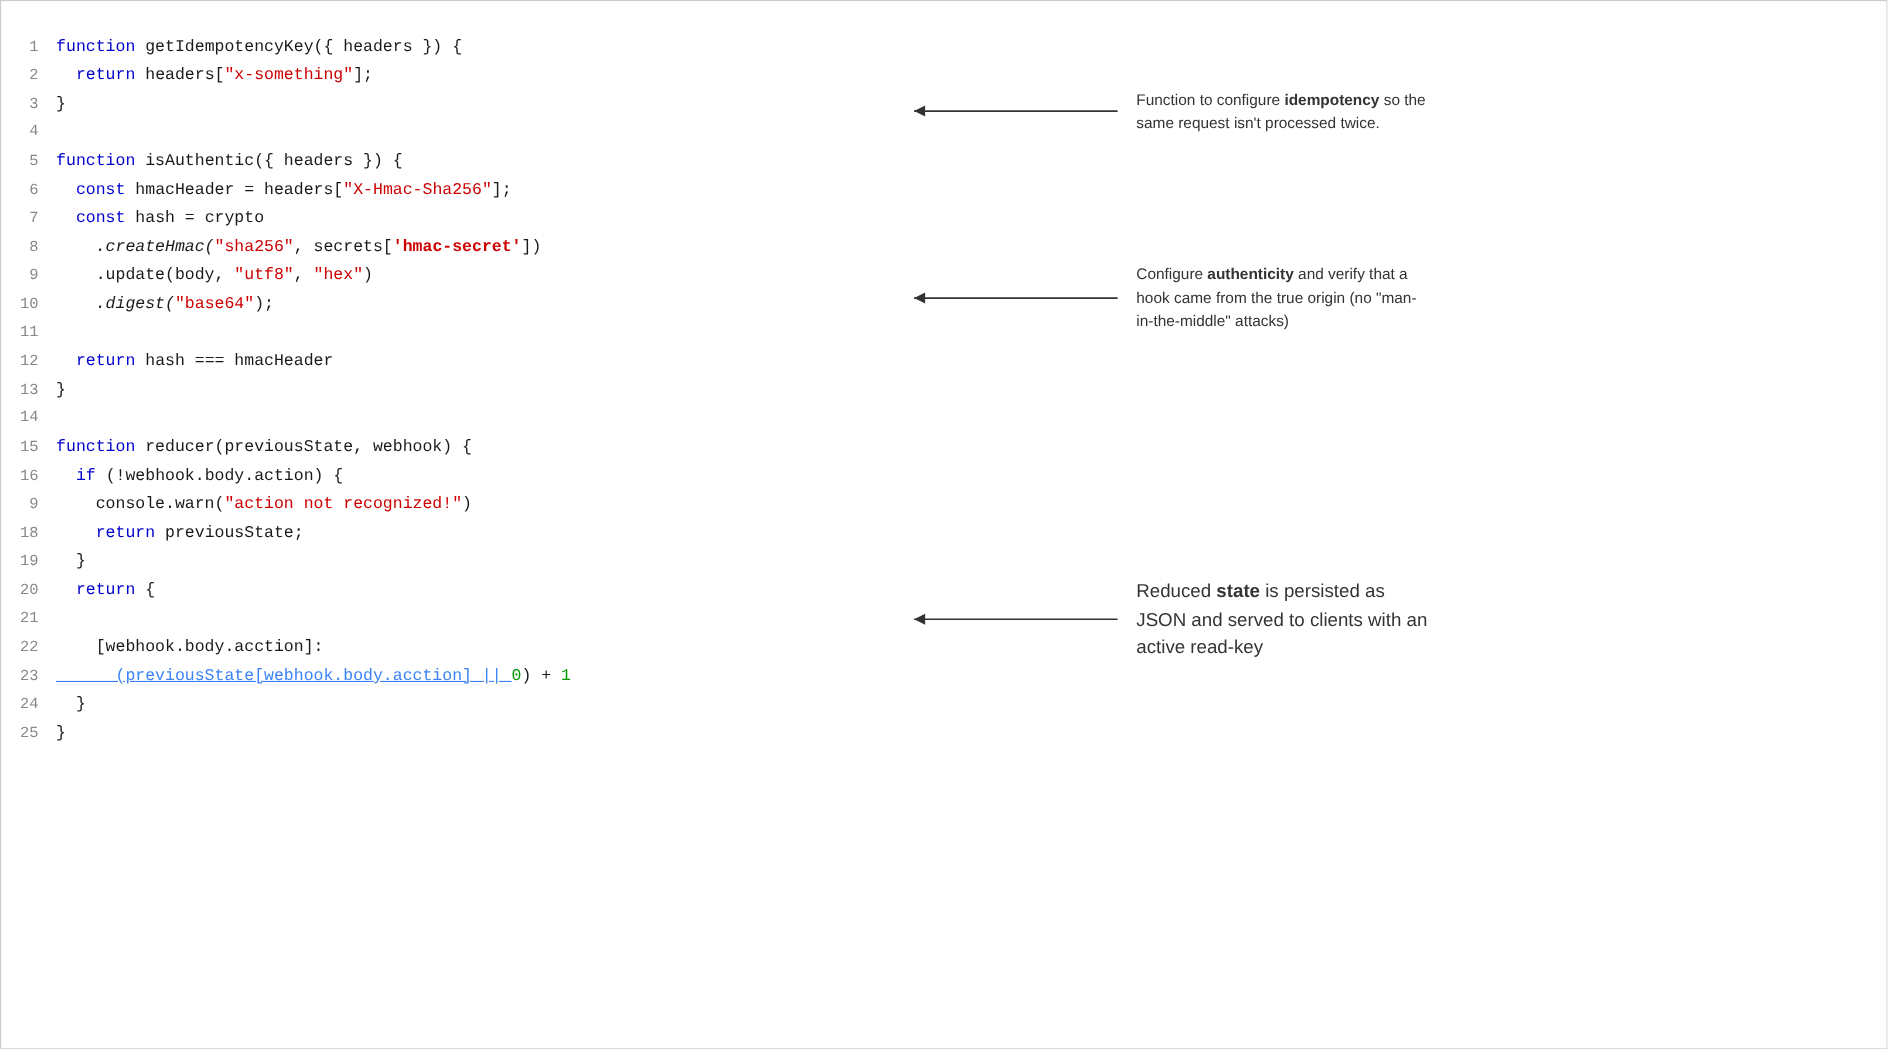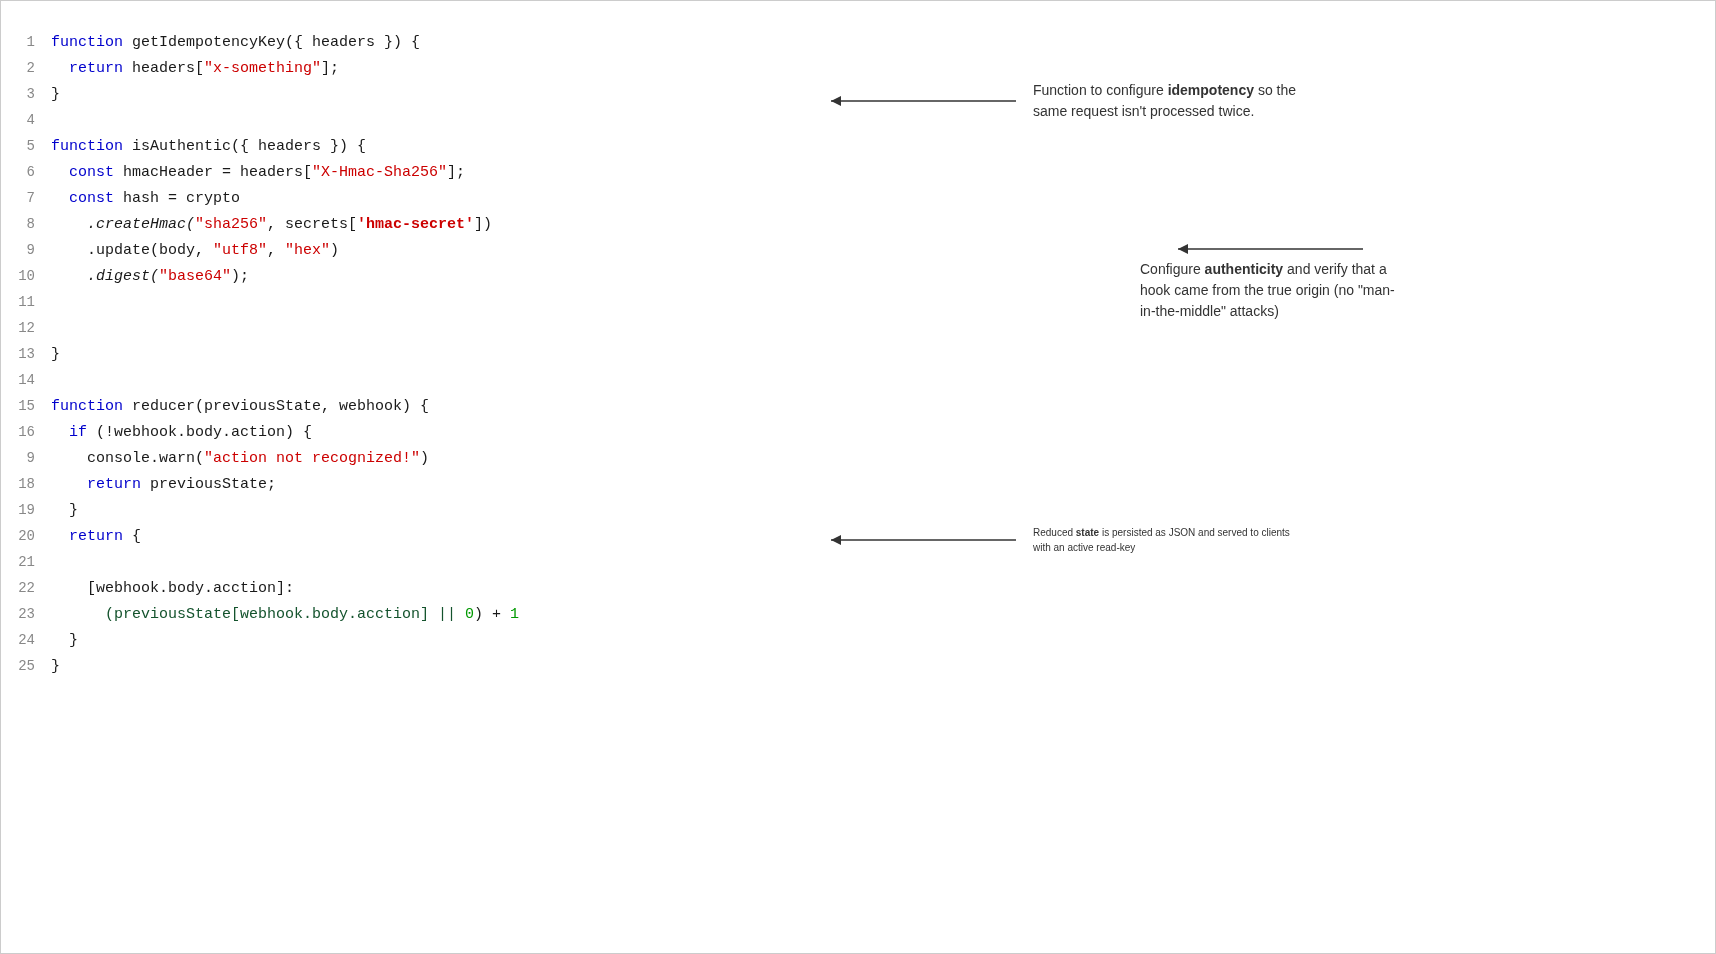--- a/index.html
+++ b/index.html
@@ -112,20 +112,21 @@
       <div class="code-line">
         <span class="line-number">10</span>
         <span class="line-content"><span style="color: rgb(26, 26, 26); font-style: italic;">    .digest(</span><span style="color: rgb(204, 0, 0);">"base64"</span><span style="color: rgb(26, 26, 26);">);</span></span>
       </div>
       <div class="code-line">
         <span class="line-number">11</span>
         <span class="line-content"></span>
       </div>
       <div class="code-line">
         <span class="line-number">12</span>
+        <span class="line-content"><span style="color: rgb(26, 26, 26);">  </span><span style="color: rgb(0, 0, 204);">return</span><span style="color: rgb(26, 26, 26);"> hash === hmacHeader</span></span>
       </div>
       <div class="code-line">
         <span class="line-number">13</span>
         <span class="line-content"><span style="color: rgb(26, 26, 26);">}</span></span>
       </div>
       <div class="code-line">
         <span class="line-number">14</span>
         <span class="line-content"></span>
       </div>
       <div class="code-line">
@@ -154,47 +155,47 @@
       </div>
       <div class="code-line">
         <span class="line-number">21</span>
       </div>
       <div class="code-line">
         <span class="line-number">22</span>
         <span class="line-content"><span style="color: rgb(26, 26, 26);">    [webhook.body.acction]:</span></span>
       </div>
       <div class="code-line">
         <span class="line-number">23</span>
-        <span class="line-content"><span style="color: #14532d;">      (previousState[webhook.body.acction] || </span><span style="color: rgb(0, 153, 0);">0</span><span style="color: rgb(26, 26, 26);">) + </span><span style="color: rgb(0, 153, 0);">1</span></span>
+        <span class="line-content"><span style="color: #3b82f6; text-decoration: underline;">      (previousState[webhook.body.acction] || </span><span style="color: rgb(0, 153, 0);">0</span><span style="color: rgb(26, 26, 26);">) + </span><span style="color: rgb(0, 153, 0);">1</span></span>
       </div>
       <div class="code-line">
         <span class="line-number">24</span>
         <span class="line-content"><span style="color: rgb(26, 26, 26);">  }</span></span>
       </div>
       <div class="code-line">
         <span class="line-number">25</span>
         <span class="line-content"><span style="color: rgb(26, 26, 26);">}</span></span>
       </div>
     </div>
   <div class="annotations-panel" id="annotations-panel">
   <div style="position: absolute; top: 36px; left: 0px; right: 0px; display: flex; flex-direction: row; align-items: center; margin-top: 23px;">
         <svg width="200" height="20" viewBox="0 0 200 20">
           <line x1="10" y1="10" x2="195" y2="10" stroke="#333333" stroke-width="1.5"></line>
           <polygon points="10,10 20,5 20,15" fill="#333333"></polygon>
         </svg>
         <div style="font-size: 14px; color: rgb(51, 51, 51); line-height: 1.5; max-width: 280px; padding-left: 12px;">Function to configure <strong>idempotency</strong> so the same request isn't processed twice.</div>
       </div>
-      <div style="position: absolute; top: 218px; left: 0px; right: 0px; display: flex; flex-direction: column; align-items: center;">
+      <div style="position: absolute; top: 218px; left: 0px; right: 0px; display: flex; flex-direction: row; align-items: center;">
         <svg width="200" height="20" viewBox="0 0 200 20">
           <line x1="10" y1="10" x2="195" y2="10" stroke="#333333" stroke-width="1.5"></line>
           <polygon points="10,10 20,5 20,15" fill="#333333"></polygon>
         </svg>
         <div style="font-size: 14px; color: rgb(51, 51, 51); line-height: 1.5; max-width: 280px; padding-left: 12px;">Configure <strong>authenticity</strong> and verify that a hook came from the true origin (no "man-in-the-middle" attacks)</div>
       </div>
       <div style="position: absolute; top: 504px; left: 0px; right: 0px; display: flex; flex-direction: row; align-items: center;">
         <svg width="200" height="20" viewBox="0 0 200 20">
           <line x1="10" y1="10" x2="195" y2="10" stroke="#333333" stroke-width="1.5"></line>
           <polygon points="10,10 20,5 20,15" fill="#333333"></polygon>
         </svg>
-        <div style="font-size: 10px; color: rgb(51, 51, 51); line-height: 1.5; max-width: 280px; padding-left: 12px;">Reduced <strong>state</strong> is persisted as JSON and served to clients with an active read-key</div>
+        <div style="font-size: 17px; color: rgb(51, 51, 51); line-height: 1.5; max-width: 280px; padding-left: 12px;">Reduced <strong>state</strong> is persisted as JSON and served to clients with an active read-key</div>
       </div>
     </div>
 </div>
 
 </body></html>

